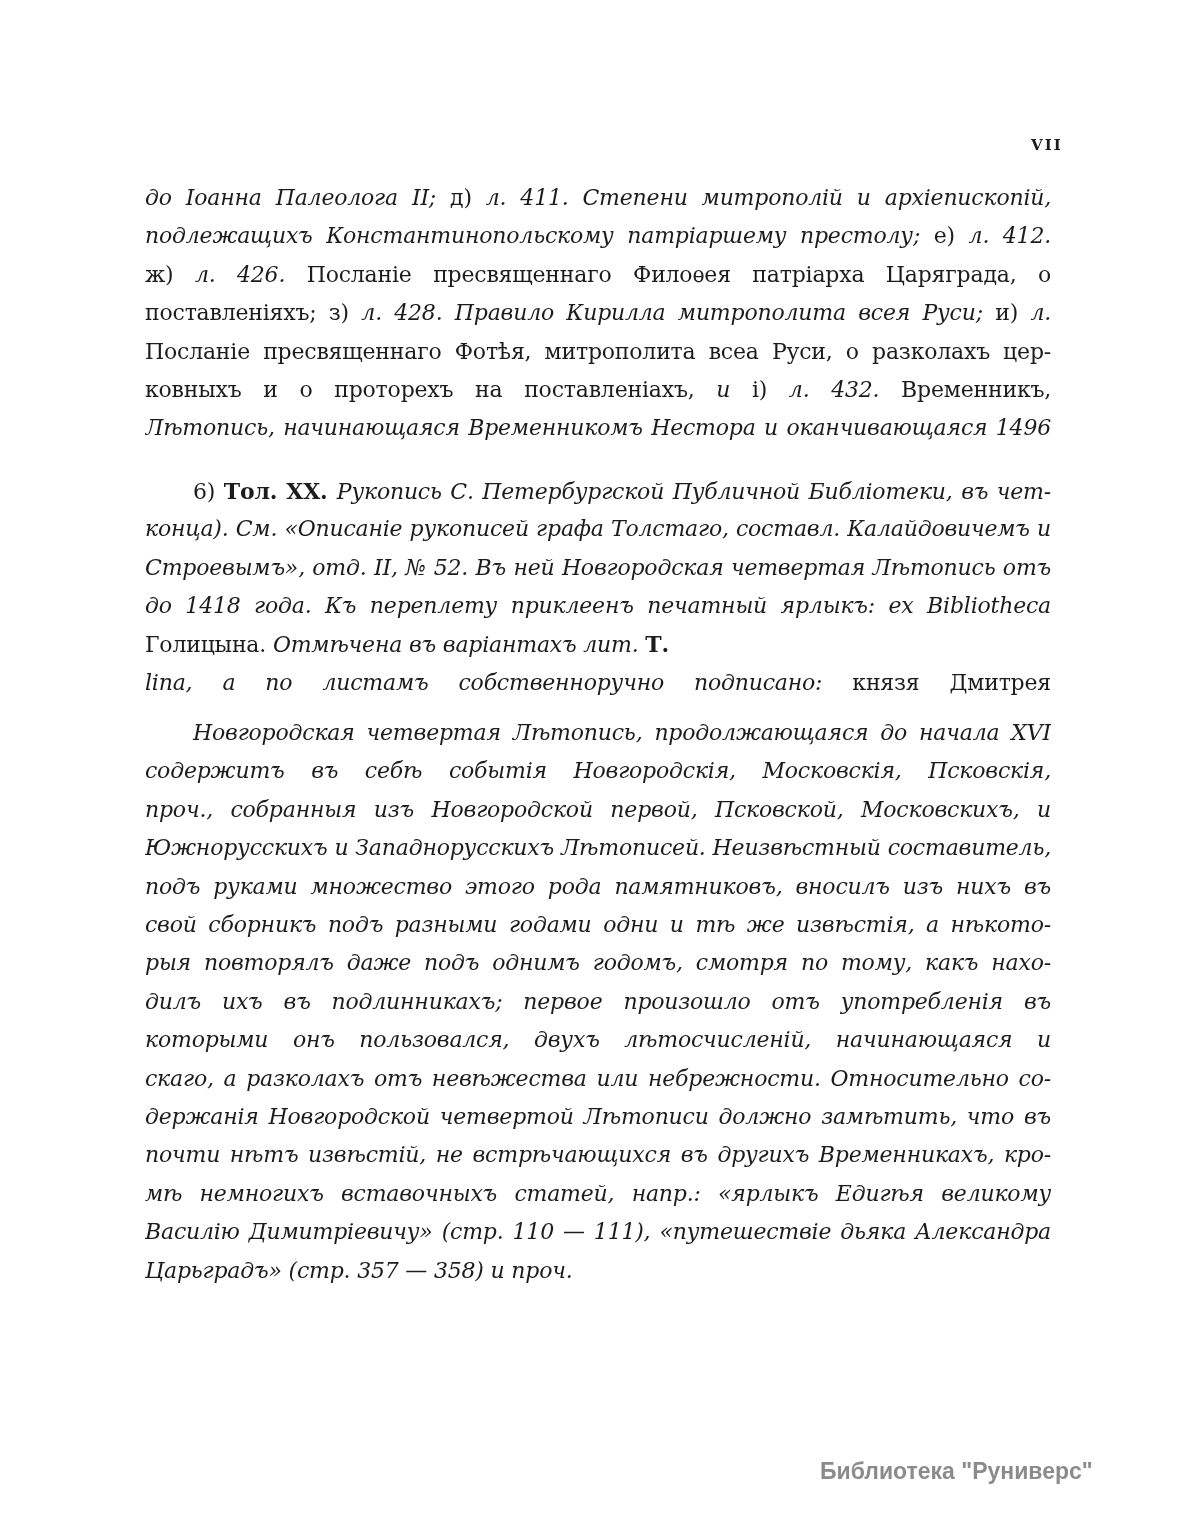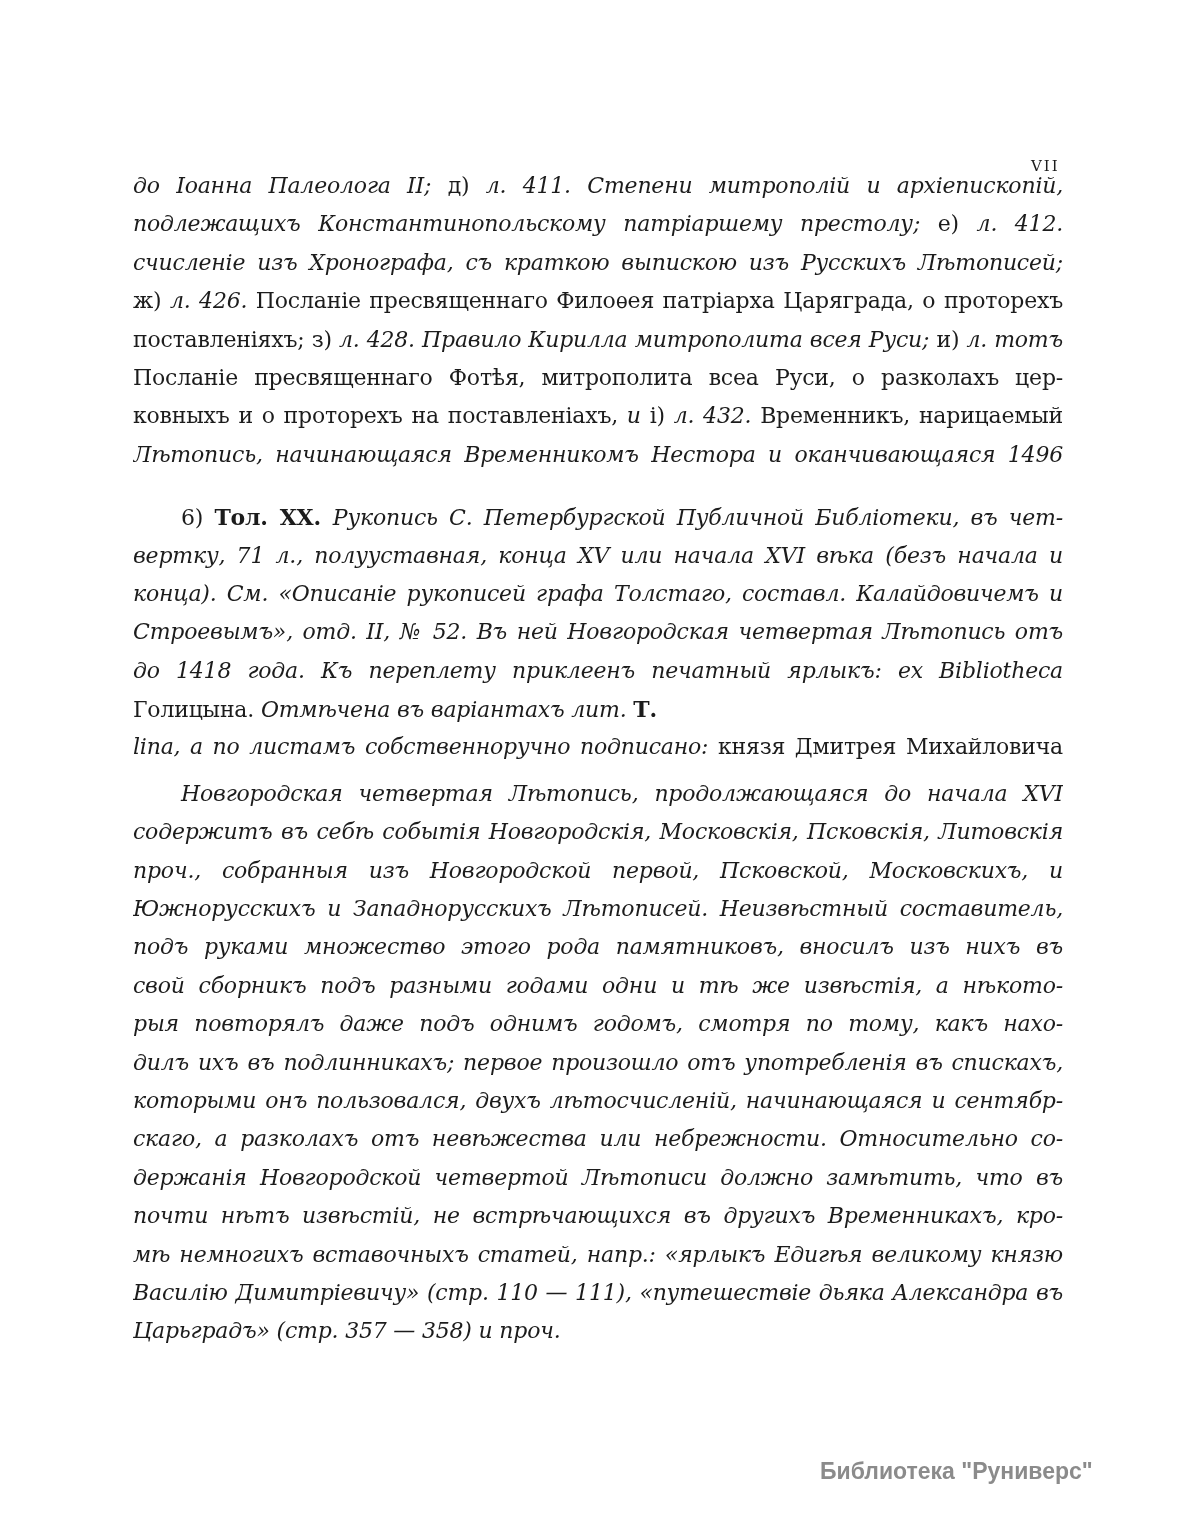--- a/index.html
+++ b/index.html
@@ -12,31 +12,30 @@
     position: relative;
     width: 1199px; height: 1533px;
     background: var(--bg, #ffffff);
     color: var(--ink, #1c1c1c);
     overflow: hidden;
   }
   .page-number {
     position: absolute;
     top: 136px; left: 1031px;
     font-size: 15px;
-    font-weight: 400;
+    font-weight: 700;
     letter-spacing: 2px;
     color: var(--ink, #1c1c1c);
-    margin-top: 21px;
   }
   .text-block {
     position: absolute;
     left: 133px; top: 167px;
     width: 930px;
   }
-  .para { margin: 0; }
+  .para { margin: 12px; }
   .para.gap-large { margin-top: 24px; }
   .para.gap-small { margin-top: 8px; }
   .line {
     font-size: 22px;
     line-height: 38.4px;
     height: 38.4px;
     overflow: hidden;
     letter-spacing: -0.2px;
     text-align: justify;
     text-align-last: justify;
@@ -63,30 +62,28 @@
 </head>
 <body>
 
 <div class="page" style="--bg: #ffffff; --ink: #1c1c1c; --wm: #8b8b8b;">
   <div class="page-number">VII</div>
 
   <div class="text-block">
       <div class="para">
         <div class="line"><span class="seg-i">до Іоанна Палеолога II; </span><span class="seg-r">д) </span><span class="seg-i">л. 411. Степени митрополій и архіепископій,</span></div>
         <div class="line"><span class="seg-i">подлежащихъ Константинопольскому патріаршему престолу; </span><span class="seg-r">е) </span><span class="seg-i">л. 412. Лѣто-</span></div>
-        <div class="line"><span class="seg-i">счисленіе изъ Хронографа, съ краткою выпискою изъ Русскихъ Лѣтописей;</span></div>
         <div class="line"><span class="seg-r">ж) </span><span class="seg-i">л. 426. </span><span class="seg-r">Посланіе пресвященнаго Филоѳея патріарха Царяграда, о проторехъ на</span></div>
         <div class="line"><span class="seg-r">поставленіяхъ; з) </span><span class="seg-i">л. 428. Правило Кирилла митрополита всея Руси; </span><span class="seg-r">и) </span><span class="seg-i">л. тотъ же.</span></div>
         <div class="line"><span class="seg-r">Посланіе пресвященнаго Фотѣя, митрополита всеа Руси, о разколахъ цер-</span></div>
         <div class="line"><span class="seg-r">ковныхъ и о проторехъ на поставленіахъ, </span><span class="seg-i">и </span><span class="seg-r">і) </span><span class="seg-i">л. 432. </span><span class="seg-r">Временникъ, нарицаемый</span></div>
         <div class="line"><span class="seg-i">Лѣтопись, начинающаяся Временникомъ Нестора и оканчивающаяся 1496</span></div>
       </div>
       <div class="para indent gap-large">
         <div class="line"><span class="seg-r">6) </span><span class="seg-b">Тол. XX. </span><span class="seg-i">Рукопись С. Петербургской Публичной Библіотеки, въ чет-</span></div>
-        <div class="line"><span class="seg-i">вертку, 71 л., полууставная, конца XV или начала XVI вѣка (безъ начала и</span></div>
         <div class="line"><span class="seg-i">конца). См. «Описаніе рукописей графа Толстаго, составл. Калайдовичемъ и</span></div>
         <div class="line"><span class="seg-i">Строевымъ», отд. II, № 52. Въ ней Новгородская четвертая Лѣтопись отъ 1383</span></div>
         <div class="line"><span class="seg-i">до 1418 года. Къ переплету приклеенъ печатный ярлыкъ: ex Bibliotheca Arcange-</span></div>
         <div class="line last"><span class="seg-r">Голицына. </span><span class="seg-i">Отмѣчена въ варіантахъ лит. </span><span class="seg-b">Т.</span></div>
         <div class="line"><span class="seg-i">lina, а по листамъ собственноручно подписано: </span><span class="seg-r">князя Дмитрея Михайловича</span></div>
       </div>
       <div class="para indent gap-small">
         <div class="line"><span class="seg-i">Новгородская четвертая Лѣтопись, продолжающаяся до начала XVI вѣка,</span></div>
         <div class="line"><span class="seg-i">содержитъ въ себѣ событія Новгородскія, Московскія, Псковскія, Литовскія и</span></div>
         <div class="line"><span class="seg-i">проч., собранныя изъ Новгородской первой, Псковской, Московскихъ, и отчасти</span></div>

